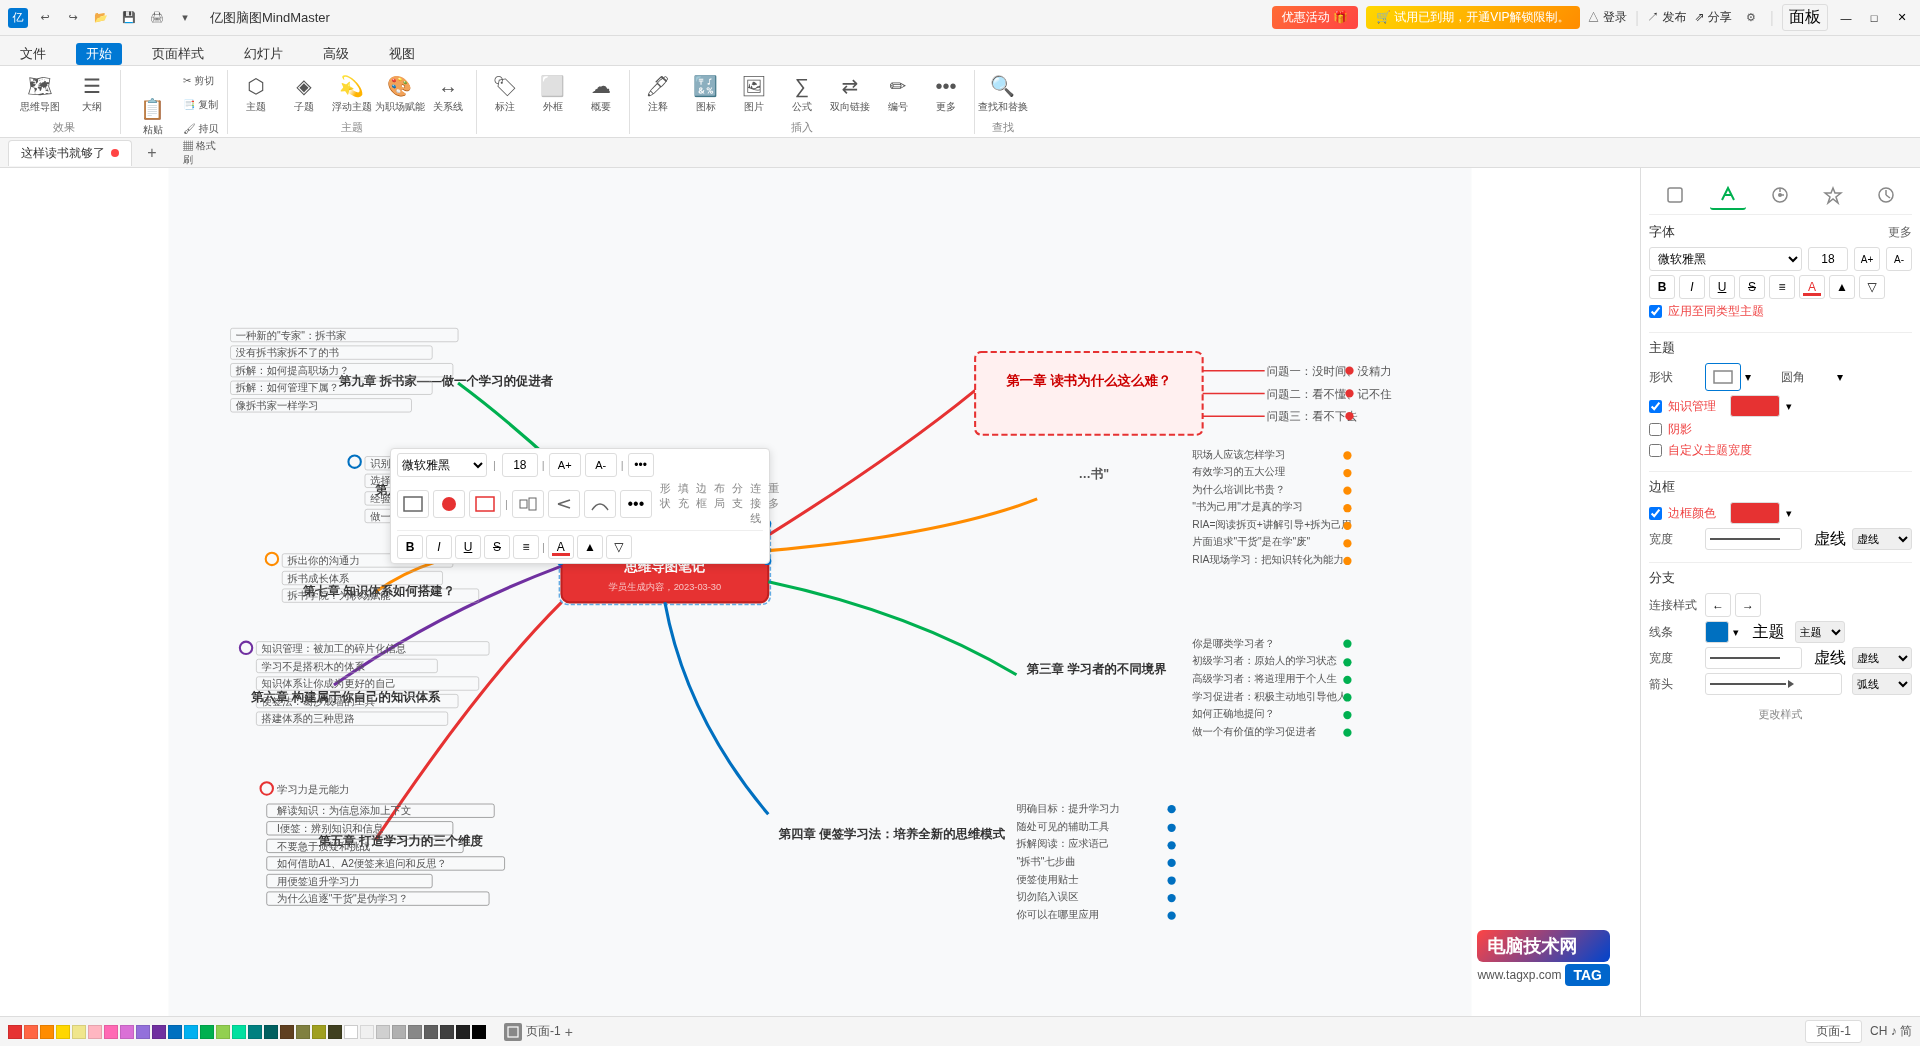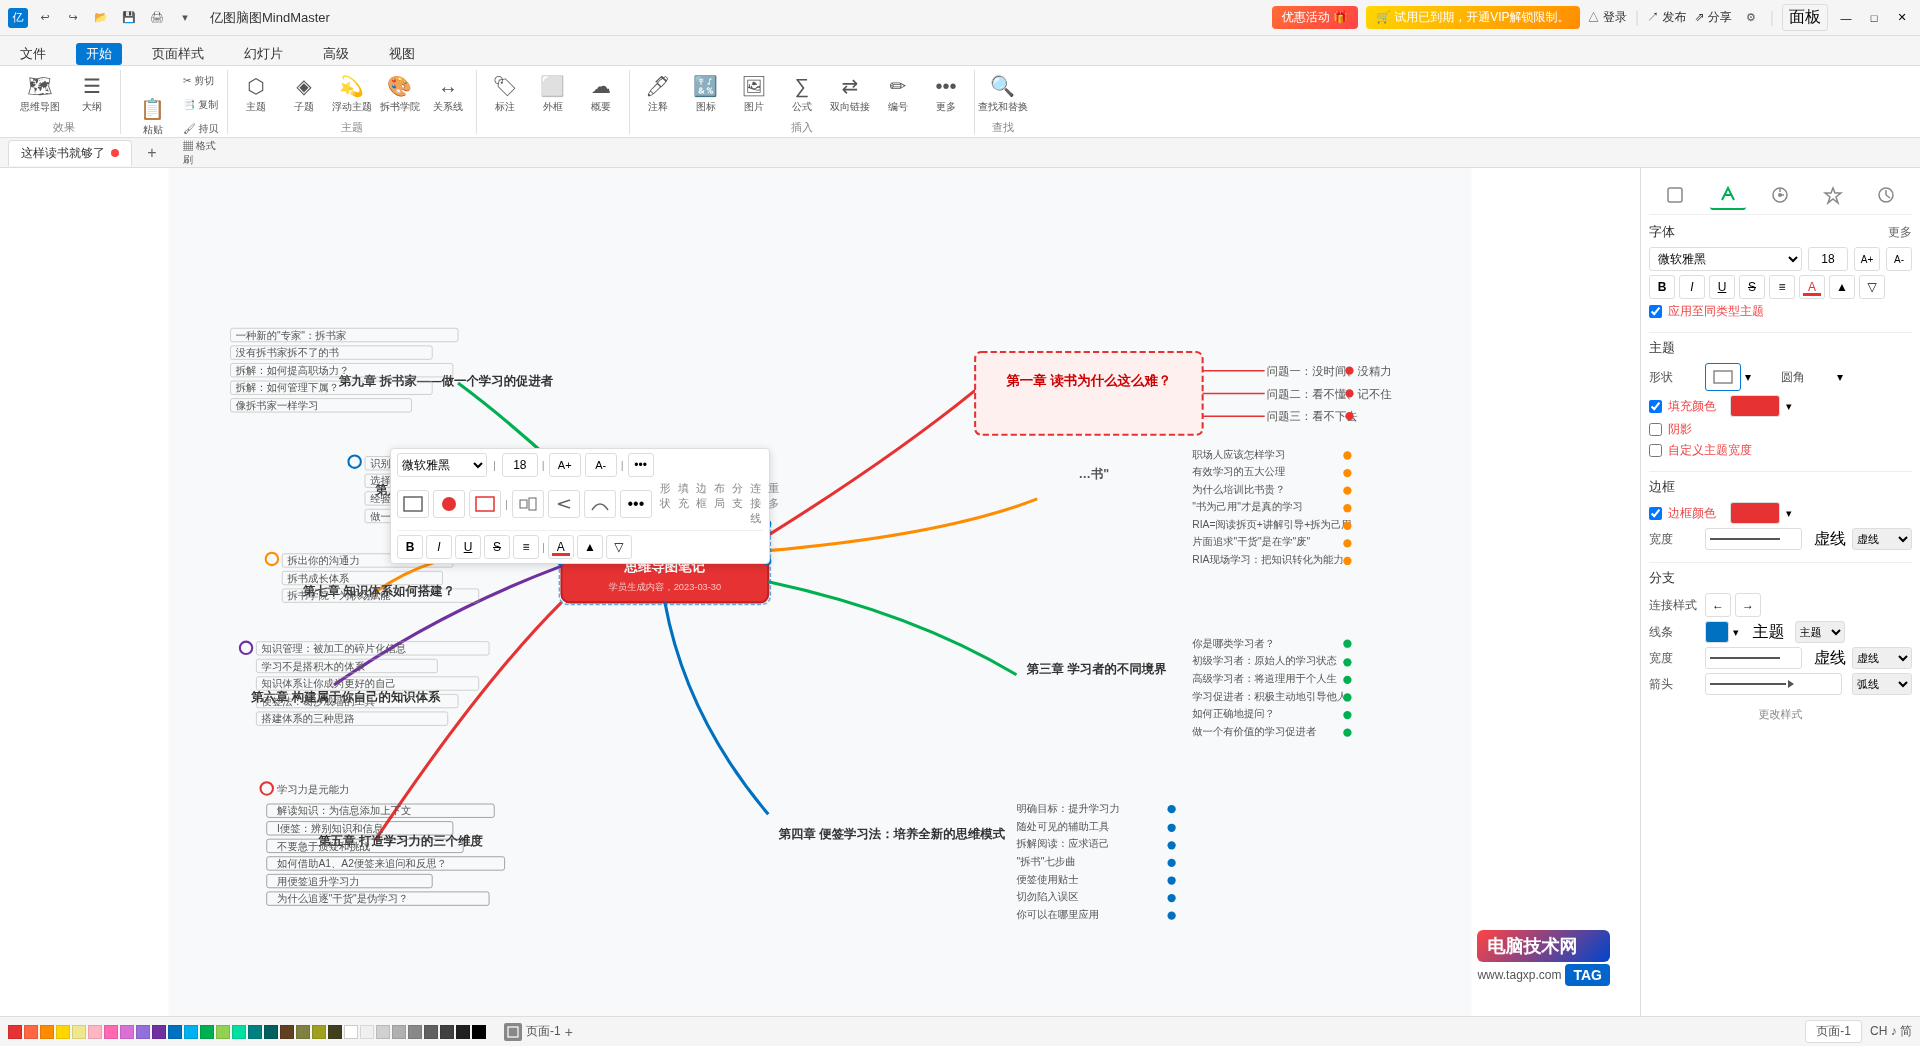--- a/index.html
+++ b/index.html
@@ -368,21 +368,21 @@
       <div class="tool-btn">
         <span class="icon">◈</span>
         <span class="label">子题</span>
       </div>
       <div class="tool-btn">
         <span class="icon">💫</span>
         <span class="label">浮动主题</span>
       </div>
       <div class="tool-btn">
         <span class="icon">🎨</span>
-        <span class="label">拆书学院</span>
+        <span class="label">为职场赋能</span>
       </div>
       <div class="tool-btn">
         <span class="icon">↔</span>
         <span class="label">关系线</span>
       </div>
     </div>
     <div class="toolbar-group-label">主题</div>
   </div>
 
   <div class="toolbar-group">
@@ -799,21 +799,21 @@
             <span>▾</span>
           </div>
         </div>
         <span style="margin-left:24px;" class="panel-label">圆角</span>
         <div style="display:flex;align-items:center;gap:3px;font-size:12px;">
           <span>▾</span>
         </div>
       </div>
       <div class="checkbox-row">
         <input type="checkbox" checked="" style="">
-        <span class="checkbox-label">填充颜色</span>
+        <span class="checkbox-label">知识管理</span>
         <div style="width:50px;height:22px;background:#e63232;border-radius:3px;margin-left:8px;cursor:pointer;border:1px solid #ddd;"></div>
         <span style="font-size:11px;cursor:pointer;">▾</span>
       </div>
       <div class="checkbox-row">
         <input type="checkbox" style="">
         <span class="checkbox-label">阴影</span>
       </div>
       <div class="checkbox-row">
         <input type="checkbox" style="">
         <span class="checkbox-label">自定义主题宽度</span>

